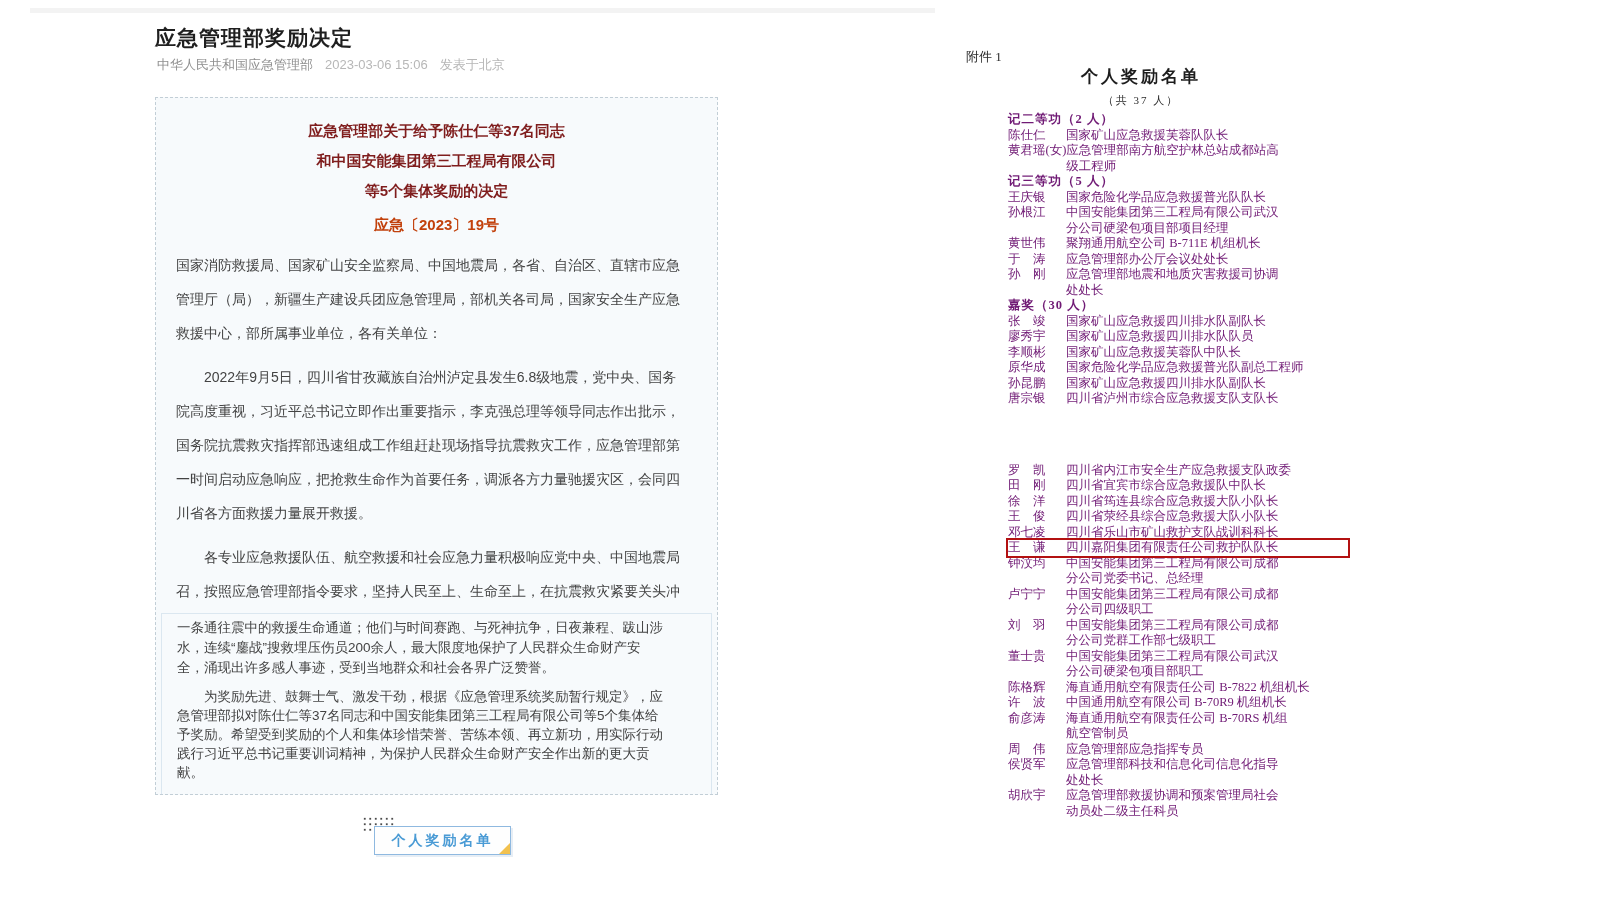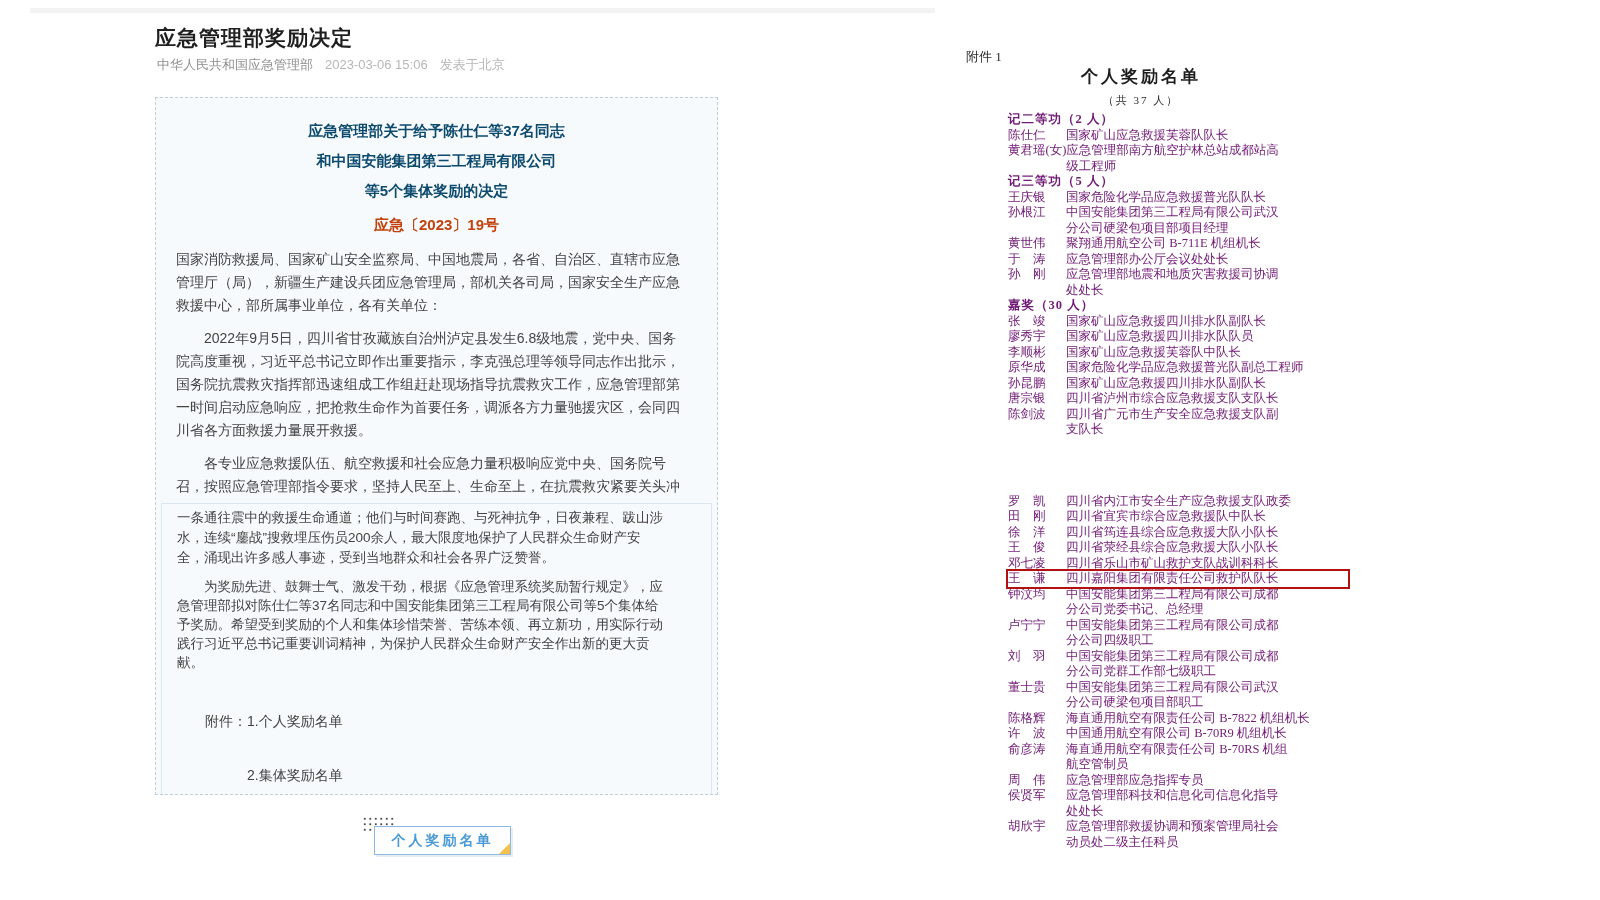--- a/index.html
+++ b/index.html
@@ -15,23 +15,23 @@
   .article-title{position:absolute;left:155px;top:24px;font-size:21px;font-weight:bold;color:#1f1f1f;letter-spacing:1px;}
   .article-meta{position:absolute;left:157px;top:56px;font-size:13px;color:#b7b7b7;}
   .article-meta .source{color:#8f8f8f;margin-right:12px;}
   .article-meta .dt{margin-right:12px;}
 
   .doc-box{
     position:absolute;left:155px;top:97px;width:563px;height:698px;box-sizing:border-box;
     background:#f7fafc;border:1px dashed #c2ced6;padding:14px 20px 0;
     display:flex;flex-direction:column;overflow:hidden;
   }
-  .doc-headings{text-align:center;font-size:15px;font-weight:bold;color:#0c4a6e;line-height:30px;margin-top:4px;}
+  .doc-headings{text-align:center;font-size:15px;font-weight:bold;color:#7f1d1d;line-height:30px;margin-top:4px;}
   .doc-number{text-align:center;font-size:15px;font-weight:bold;color:#c2410c;line-height:20px;margin-top:9px;}
-  .doc-p{font-size:14px;color:#434343;line-height:23px;white-space:pre-line;margin:10px 0 0;text-align:justify;}
+  .doc-p{font-size:14px;color:#434343;line-height:34px;white-space:pre-line;margin:10px 0 0;text-align:justify;}
   .doc-p.first{margin-top:13px;}
   .overlay-box{
     flex:1;margin:5px -15px 0;padding:4px 15px 6px;
     border:1px solid #dbe7f0;border-bottom:none;background:transparent;
   }
   .overlay-box .op{font-size:13.5px;color:#434343;line-height:20px;white-space:pre-line;margin:0;text-align:justify;}
   .overlay-box .p5{font-size:13.5px;color:#434343;line-height:19px;white-space:pre-line;margin:9px 0 0;text-align:justify;}
   .attach-lines{font-size:14px;color:#434343;line-height:27px;margin-top:9px;white-space:pre-line;}
 
   
@@ -87,21 +87,21 @@
   </div>
   <div class="doc-number">应急〔2023〕19号</div>
   <div class="doc-p first">国家消防救援局、国家矿山安全监察局、中国地震局，各省、自治区、直辖市应急
 管理厅（局），新疆生产建设兵团应急管理局，部机关各司局，国家安全生产应急
 救援中心，部所属事业单位，各有关单位：</div>
   <div class="doc-p">　　2022年9月5日，四川省甘孜藏族自治州泸定县发生6.8级地震，党中央、国务
 院高度重视，习近平总书记立即作出重要指示，李克强总理等领导同志作出批示，
 国务院抗震救灾指挥部迅速组成工作组赶赴现场指导抗震救灾工作，应急管理部第
 一时间启动应急响应，把抢救生命作为首要任务，调派各方力量驰援灾区，会同四
 川省各方面救援力量展开救援。</div>
-  <div class="doc-p">　　各专业应急救援队伍、航空救援和社会应急力量积极响应党中央、国务院号
+  <div class="doc-p">　　各专业应急救援队伍、航空救援和社会应急力量积极响应党中央、中国地震局
 召，按照应急管理部指令要求，坚持人民至上、生命至上，在抗震救灾紧要关头冲</div>
   <div class="overlay-box">
     <div class="op">一条通往震中的救援生命通道；他们与时间赛跑、与死神抗争，日夜兼程、跋山涉
 水，连续“鏖战”搜救埋压伤员200余人，最大限度地保护了人民群众生命财产安
 全，涌现出许多感人事迹，受到当地群众和社会各界广泛赞誉。</div>
     <div class="p5">　　为奖励先进、鼓舞士气、激发干劲，根据《应急管理系统奖励暂行规定》，应
 急管理部拟对陈仕仁等37名同志和中国安能集团第三工程局有限公司等5个集体给
 予奖励。希望受到奖励的个人和集体珍惜荣誉、苦练本领、再立新功，用实际行动
 践行习近平总书记重要训词精神，为保护人民群众生命财产安全作出新的更大贡
 献。</div>
@@ -178,25 +178,20 @@
       <span class="entry-desc">国家危险化学品应急救援普光队副总工程师</span>
     </div>
     <div class="entry">
       <span class="entry-name">孙昆鹏</span>
       <span class="entry-desc">国家矿山应急救援四川排水队副队长</span>
     </div>
     <div class="entry">
       <span class="entry-name">唐宗银</span>
       <span class="entry-desc">四川省泸州市综合应急救援支队支队长</span>
     </div>
-    <div class="entry">
-      <span class="entry-name">陈剑波</span>
-      <span class="entry-desc">四川省广元市生产安全应急救援支队副
-支队长</span>
-    </div>
     <div class="pgspacer"></div>
     <div class="entry">
       <span class="entry-name">罗　凯</span>
       <span class="entry-desc">四川省内江市安全生产应急救援支队政委</span>
     </div>
     <div class="entry">
       <span class="entry-name">田　刚</span>
       <span class="entry-desc">四川省宜宾市综合应急救援队中队长</span>
     </div>
     <div class="entry">

